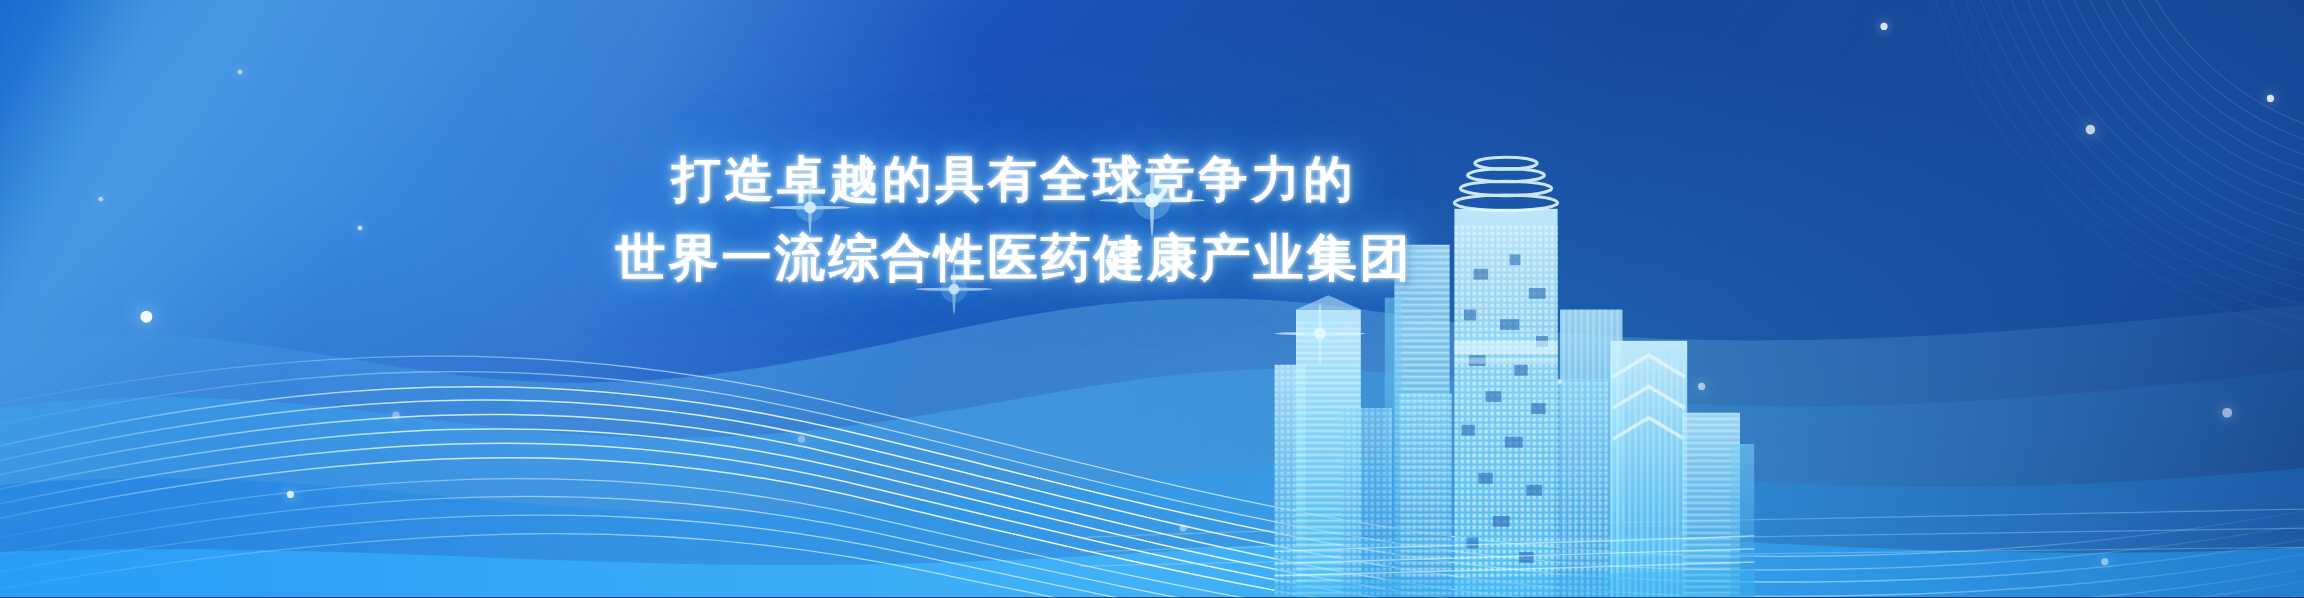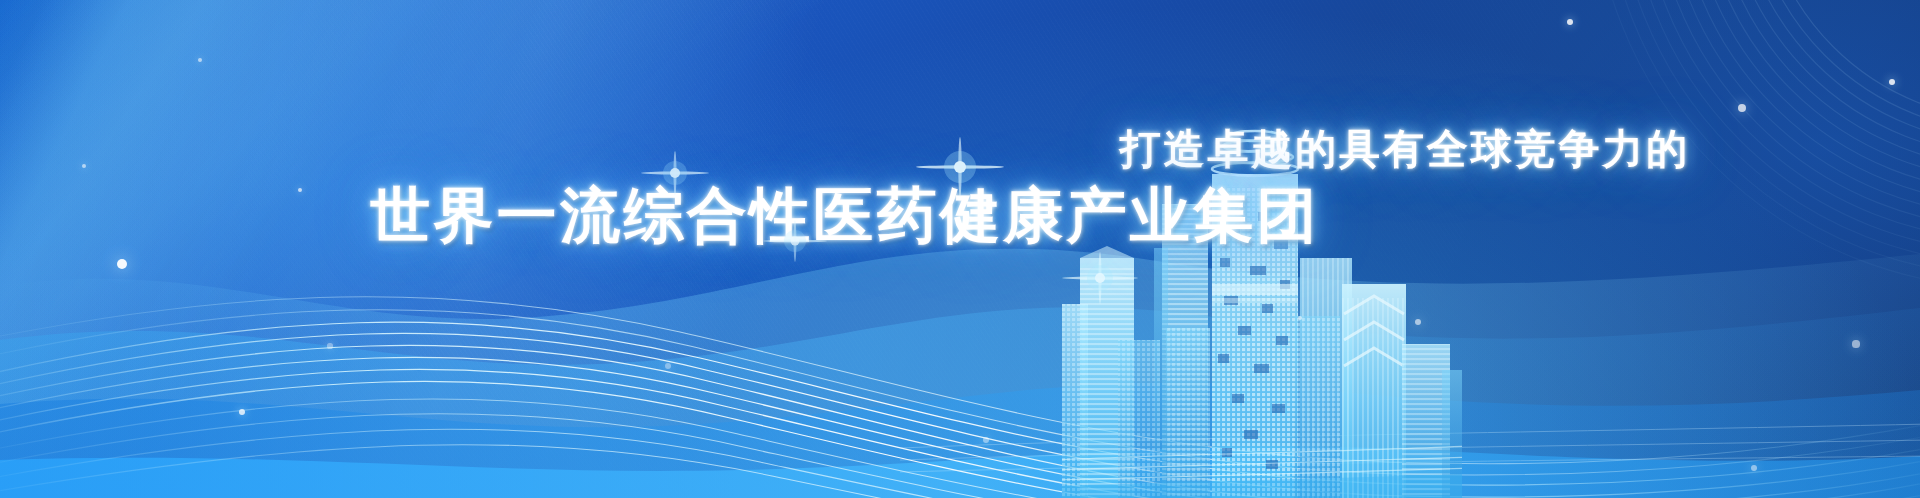--- a/index.html
+++ b/index.html
@@ -88,22 +88,22 @@
     font-weight:700;
     letter-spacing:.07em;
     white-space:nowrap;
     text-shadow:
       0 0 4px rgba(255,255,255,0.95),
       0 0 14px rgba(150,225,255,0.85),
       0 0 34px rgba(90,185,255,0.70),
       0 0 62px rgba(60,150,255,0.45),
       2px 3px 5px rgba(8,40,95,0.55);
   }
-  .hl-1{font-size:41px;line-height:62px;text-align:right;}
-  .hl-2{font-size:60px;line-height:70px;letter-spacing:.055em;}
+  .hl-1{font-size:41px;line-height:62px;}
+  .hl-2{font-size:42px;line-height:70px;letter-spacing:.055em;}
 
   
   .sparkle{position:absolute;pointer-events:none;}
 </style>
 </head>
 <body>
 
 <div id="banner">
 
   <div class="layer beam-soft"></div>

